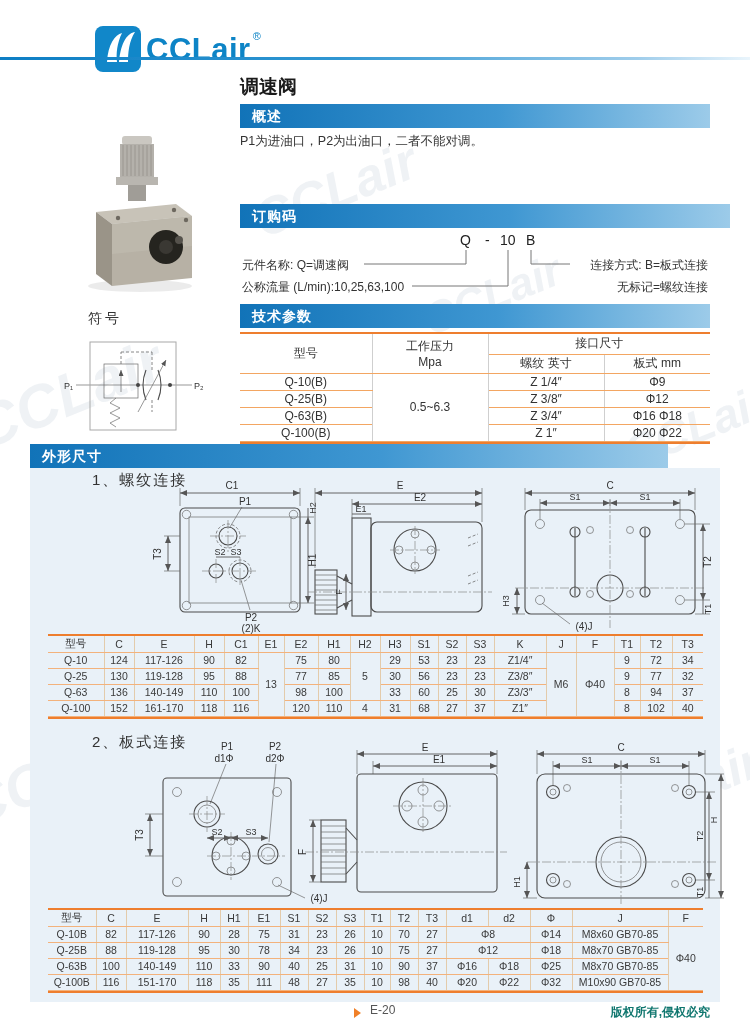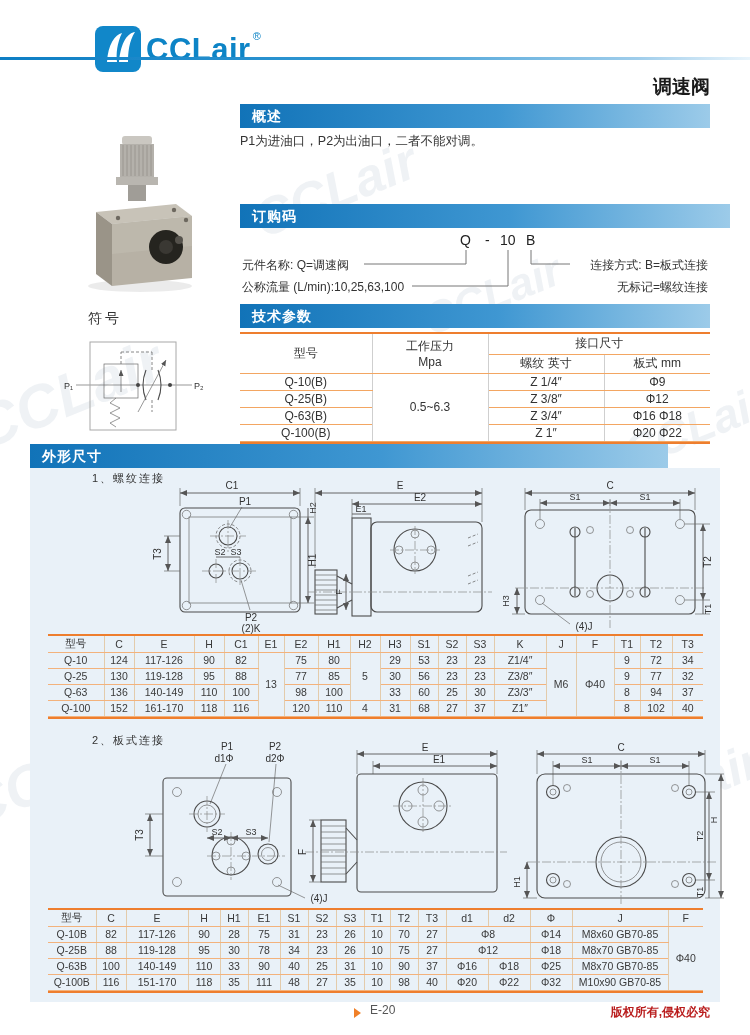--- a/index.html
+++ b/index.html
@@ -10,21 +10,21 @@
 
   
   .wm { position:absolute; color:rgba(120,148,175,0.12); font-weight:bold; font-style:italic; transform:rotate(-22deg); white-space:nowrap; pointer-events:none; }
 
   
   .logo { position:absolute; left:95px; top:26px; display:flex; align-items:center; }
   .logo-text { color:#0d84c6; font-size:31px; font-weight:bold; letter-spacing:0.5px; margin-left:5px; line-height:1; }
   .logo-reg { color:#0d84c6; font-size:11px; position:relative; top:-13px; margin-left:2px; }
   .header-line { position:absolute; left:0; top:57px; width:750px; height:3px;
                  background:linear-gradient(90deg,#0d7ec4 0%,#2f96d2 45%,#9fcdeb 85%,#eaf5fc 100%); }
-  .page-title { position:absolute; left:240px; top:74px; width:470px; text-align:right;
+  .page-title { position:absolute; left:240px; top:74px; width:470px; text-align:left;
                 font-size:19px; font-weight:bold; color:#1a1a1a; }
 
   
   .bar { position:absolute; height:24px; line-height:24px; padding-left:12px;
          background:linear-gradient(90deg,#1173b8 0%,#3f97d2 55%,#9ccbe9 100%);
          color:#fff; font-size:14px; font-weight:bold; letter-spacing:1px; }
 
   .overview-text { position:absolute; left:240px; top:132px; width:472px; font-size:12.5px;
                    line-height:1.55; color:#333; text-align:justify; }
 
@@ -37,21 +37,21 @@
   .ttable { border-collapse:collapse; table-layout:fixed; width:470px; font-size:12px; color:#333; text-align:center; }
   .ttable th, .ttable td { font-weight:normal; border-top:1px solid #f3a662; border-bottom:1px solid #f3a662;
                            border-left:1px solid #cfcfcf; border-right:1px solid #cfcfcf; padding:0; }
   .ttable tr > *:first-child { border-left:none; } .ttable tr > *:last-child { border-right:none; }
   .tt-wrap { position:absolute; left:240px; top:332px; border-top:2px solid #ee7e2e; border-bottom:2px solid #ee7e2e; }
   .ttable .h1 { height:20px; } .ttable .h2 { height:19px; } .ttable .dr { height:17px; }
   .ttable tr:first-child > * { border-top:none; }
 
   
   .dims-panel { position:absolute; left:30px; top:468px; width:690px; height:534px; background:#e9f1f8; }
-  .sub-label { position:absolute; font-size:11px; color:#333; letter-spacing:2px; }
+  .sub-label { position:absolute; font-size:15px; color:#333; letter-spacing:2px; }
 
   .dt-wrap { position:absolute; border-top:2px solid #ee7e2e; border-bottom:2px solid #ee7e2e; }
   .dtable { border-collapse:collapse; table-layout:fixed; font-size:10.5px; color:#3a3a3a; text-align:center; }
   .dtable th, .dtable td { font-weight:normal; border:1px solid #f3b27c; border-left:1px solid #e3cbab; border-right:1px solid #e3cbab; padding:0; }
   .dtable tr:first-child > * { border-top:none; }
   .dtable tr > *:first-child { border-left:none; } .dtable tr > *:last-child { border-right:none; }
   .dtable tr { height:16px; }
 
   
   .drw { position:absolute; }
@@ -60,21 +60,21 @@
   .cl   { fill:none; stroke:#8a8a8a; stroke-width:0.7; stroke-dasharray:9 2 2 2; }
   .hid  { fill:none; stroke:#6b6b6b; stroke-width:0.8; stroke-dasharray:3 2; }
   .dim  { fill:none; stroke:#555; stroke-width:0.9; }
   .dtx  { font-size:10px; fill:#333; }
   .dtx9 { font-size:9px; fill:#333; }
 
   
   .pg-tri { position:absolute; left:354px; top:1008px; width:0; height:0;
             border-left:7px solid #f08028; border-top:5px solid transparent; border-bottom:5px solid transparent; }
   .pg-num { position:absolute; left:370px; top:1003px; font-size:12px; color:#555; }
-  .copyright { position:absolute; right:40px; top:1004px; font-size:12px; font-weight:bold; color:#b91c1c;padding-left:39px; }
+  .copyright { position:absolute; right:40px; top:1004px; font-size:12px; font-weight:bold; color:#0f766e;padding-left:39px; }
 </style>
 </head>
 <body>
 
 <div class="wm" style="left:250px;top:160px;font-size:52px">CCLair</div>
 <div class="wm" style="left:420px;top:270px;font-size:44px">CCLair</div>
 <div class="wm" style="left:-30px;top:360px;font-size:60px">CCLair</div>
 <div class="wm" style="left:620px;top:400px;font-size:46px">CCLair</div>
 <div class="wm" style="left:60px;top:550px;font-size:56px">CCLair</div>
 <div class="wm" style="left:540px;top:580px;font-size:44px">CCLair</div>

